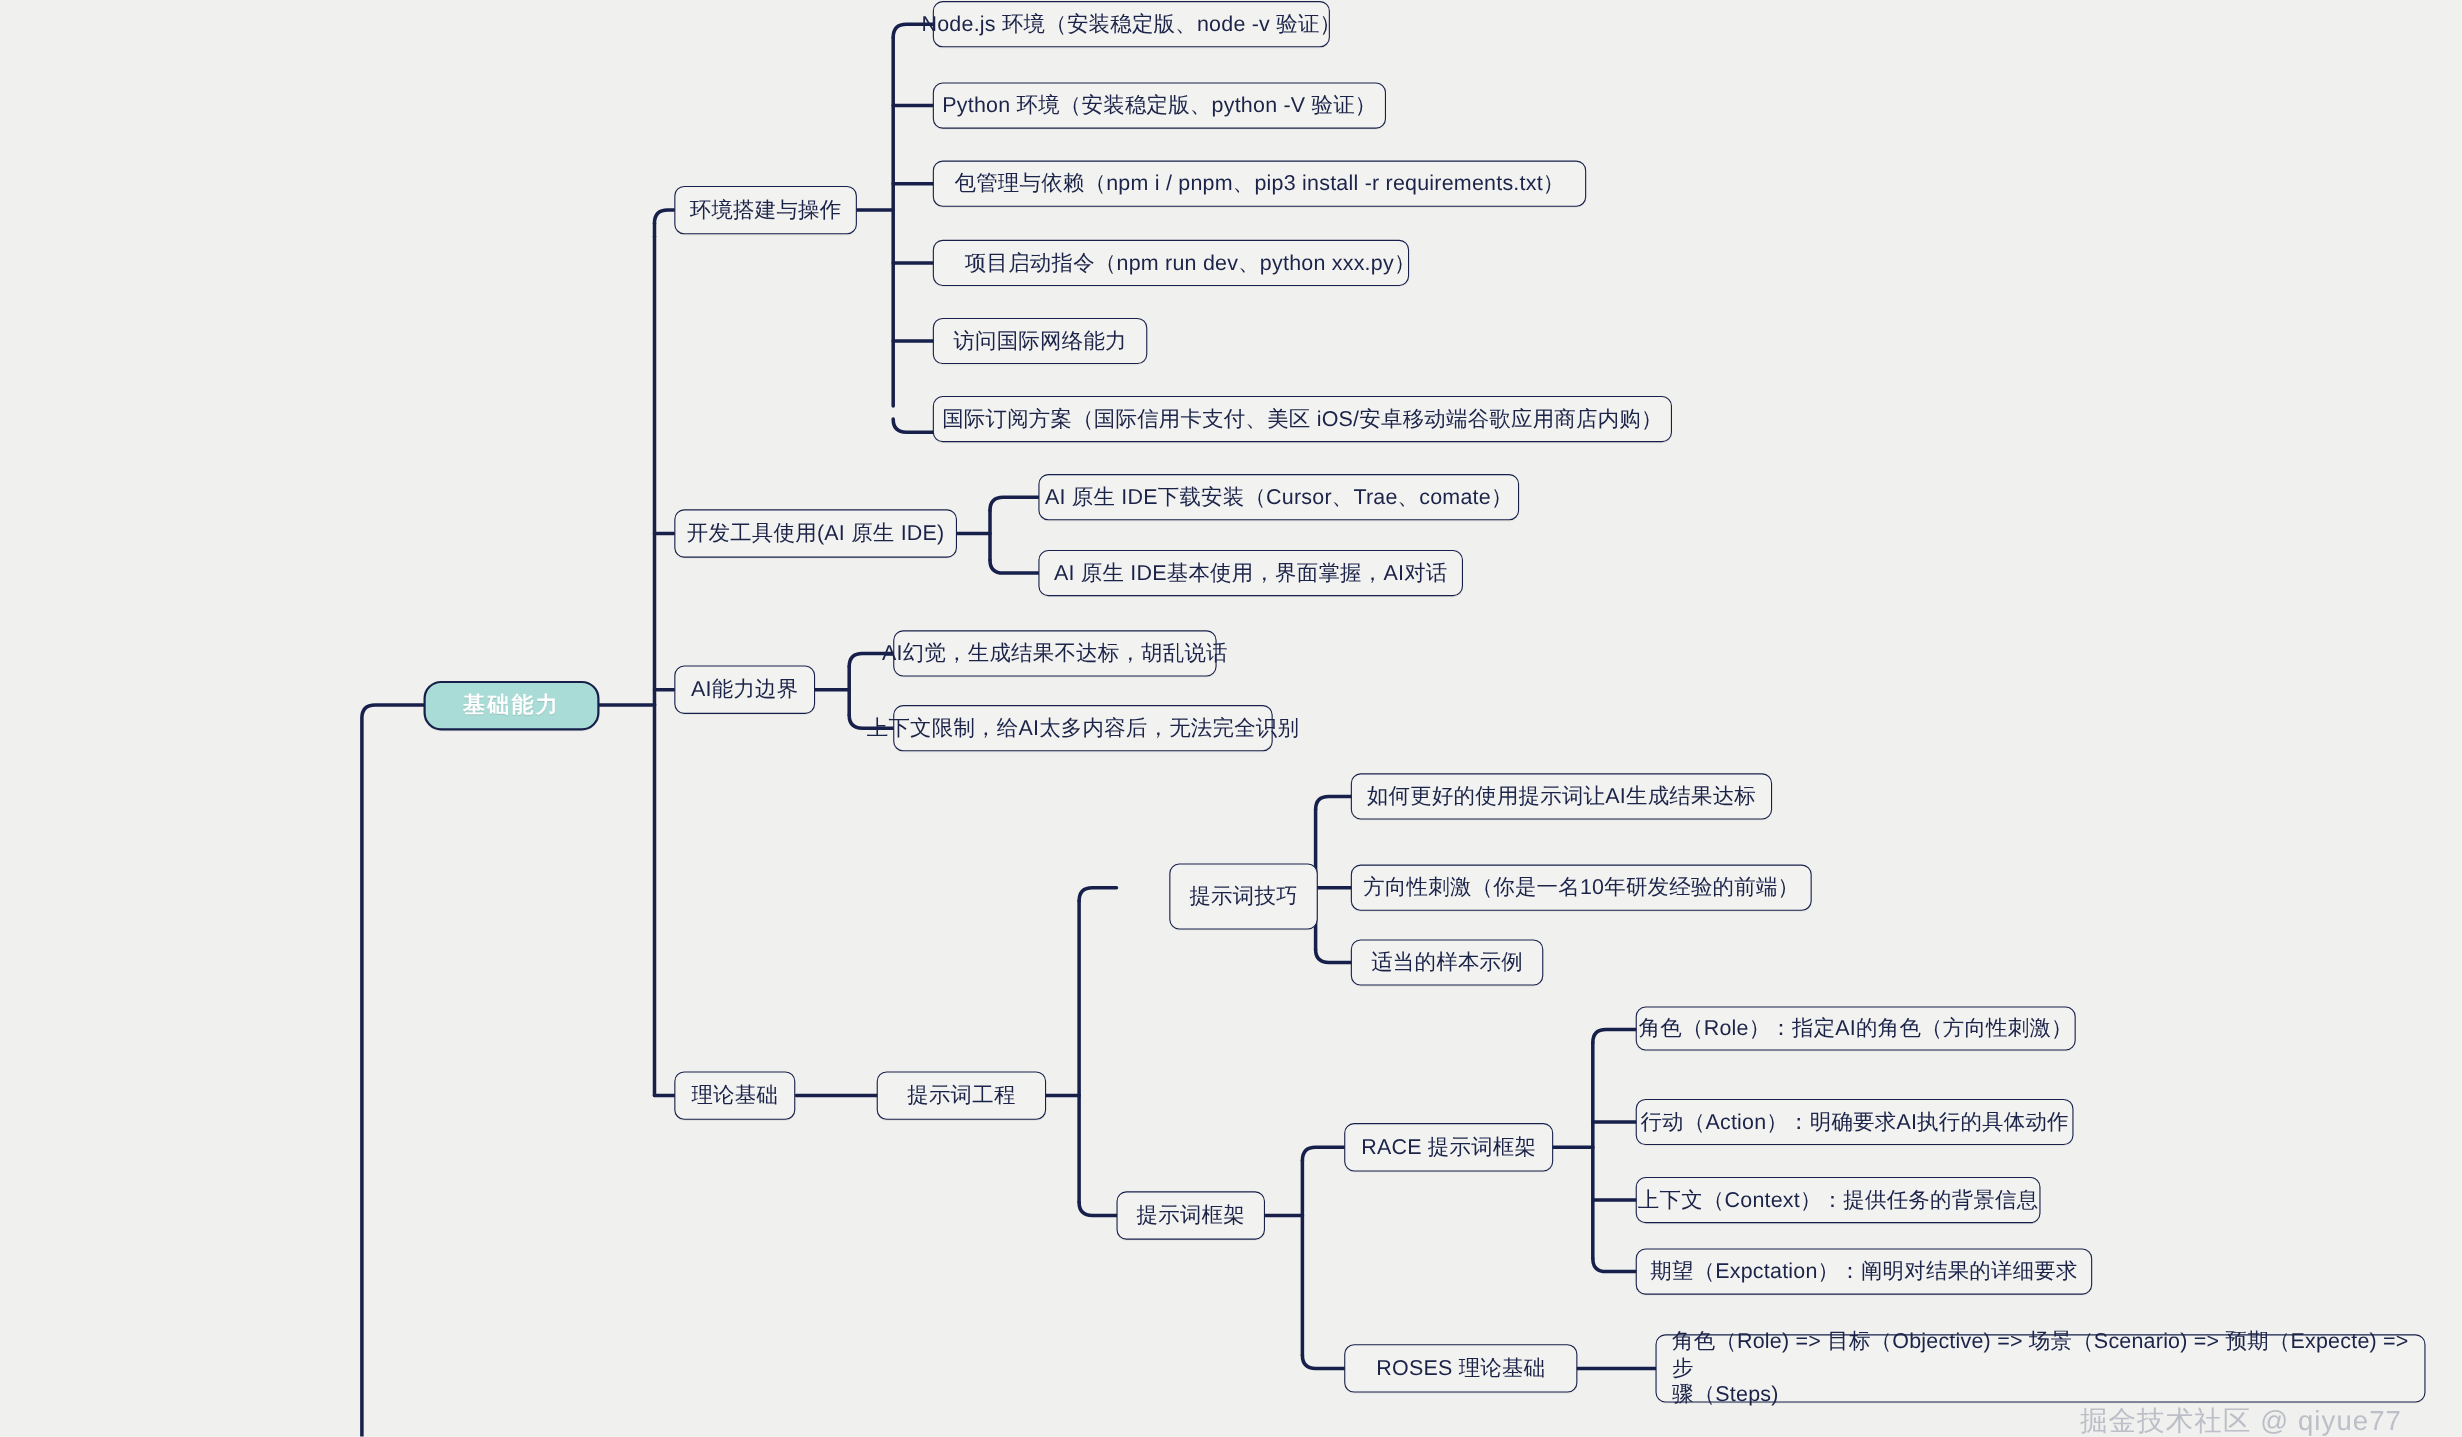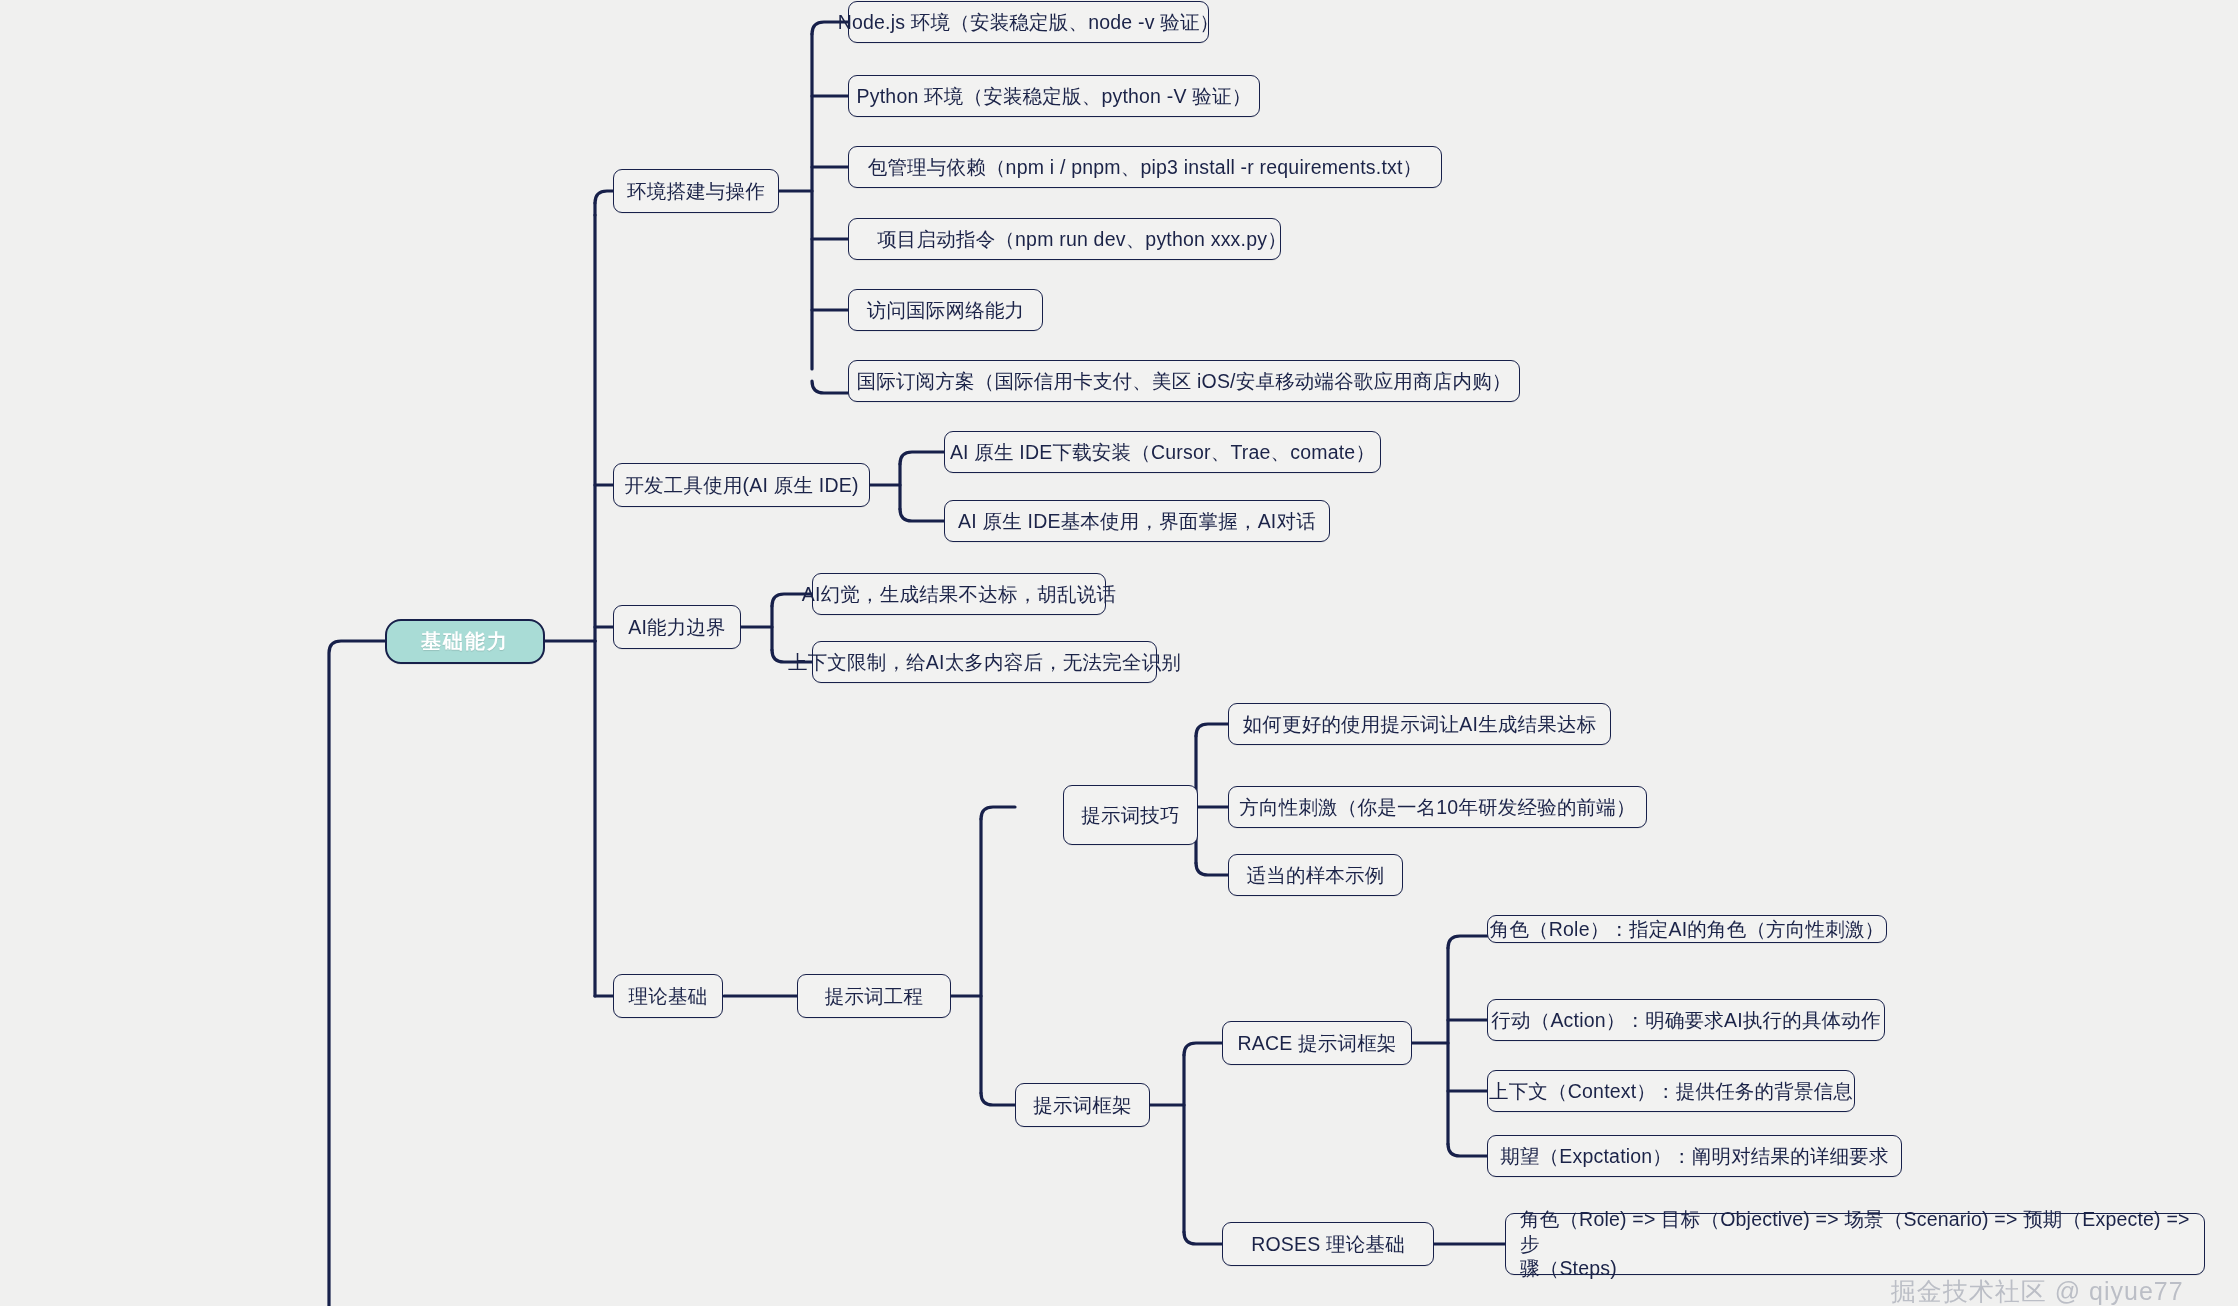--- a/index.html
+++ b/index.html
@@ -191,21 +191,21 @@
     <span>适当的样本示例</span>
   </div>
 
   <div class="node" style="left:1015px;top:1083px;width:135px;height:44px;">
     <span>提示词框架</span>
   </div>
 
   <div class="node" style="left:1222px;top:1021px;width:190px;height:44px;">
     <span>RACE 提示词框架</span>
   </div>
-  <div class="node" style="left:1487px;top:915px;width:400px;height:28px;">
+  <div class="node" style="left:1487px;top:915px;width:400px;height:40px;">
     <span>角色（Role）：指定AI的角色（方向性刺激）</span>
   </div>
   <div class="node" style="left:1487px;top:999px;width:398px;height:42px;">
     <span>行动（Action）：明确要求AI执行的具体动作</span>
   </div>
   <div class="node" style="left:1487px;top:1070px;width:368px;height:42px;">
     <span>上下文（Context）：提供任务的背景信息</span>
   </div>
   <div class="node" style="left:1487px;top:1135px;width:415px;height:42px;">
     <span>期望（Expctation）：阐明对结果的详细要求</span>

